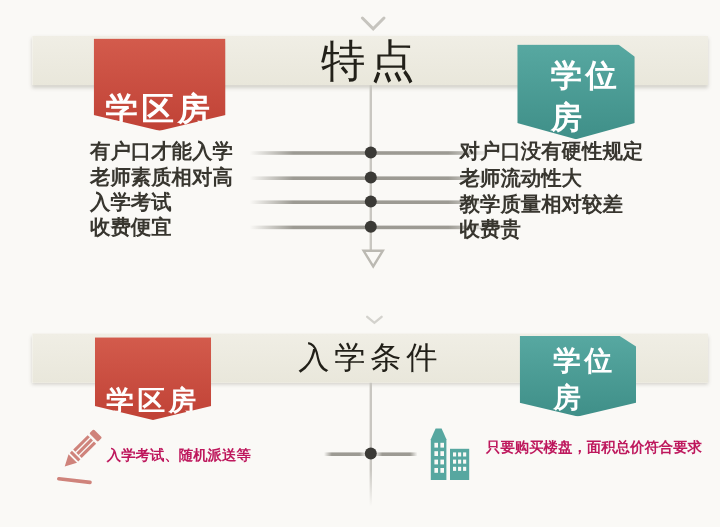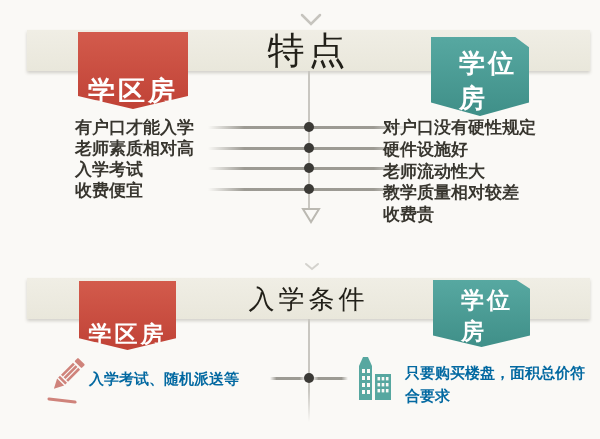--- a/index.html
+++ b/index.html
@@ -45,21 +45,21 @@
   }
   .hl-long{left:208px;width:202px;}
   .dot{position:absolute;width:10px;height:10px;border-radius:50%;background:#3b3a36;}
   .chev{position:absolute;}
   
   .list{position:absolute;color:#38362f;font-weight:700;font-size:17px;line-height:21px;}
   .list div{white-space:nowrap;}
   .list-left{left:75px;top:117px;}
   .list-right{left:383px;top:117px;line-height:21.8px;}
   
-  .cond-text{position:absolute;color:#0369a1;font-weight:700;font-size:15px;line-height:23px;}
+  .cond-text{position:absolute;color:#be185d;font-weight:700;font-size:12px;line-height:23px;}
   .cond-left{left:89px;top:368px;white-space:nowrap;}
   .cond-right{left:405px;top:362px;width:180px;}
   .icon-box{position:absolute;}
 </style>
 </head>
 <body>
 
 <div class="stage">
 
   <svg class="chev" style="left:300px;top:13px" width="22" height="14">
@@ -94,21 +94,20 @@
 
   <div class="list list-left">
     <div>有户口才能入学</div>
     <div>老师素质相对高</div>
     <div>入学考试</div>
     <div>收费便宜</div>
   </div>
 
   <div class="list list-right">
     <div>对户口没有硬性规定</div>
-    <div>硬件设施好</div>
     <div>老师流动性大</div>
     <div>教学质量相对较差</div>
     <div>收费贵</div>
   </div>
 
   <svg class="chev" style="left:304px;top:262px;opacity:.55" width="16" height="10">
     <polyline points="2,2 8,7 14,2" fill="none" stroke="#b5b3ac" stroke-width="2" stroke-linecap="round"></polyline>
   </svg>
 
   <div class="band band2">

